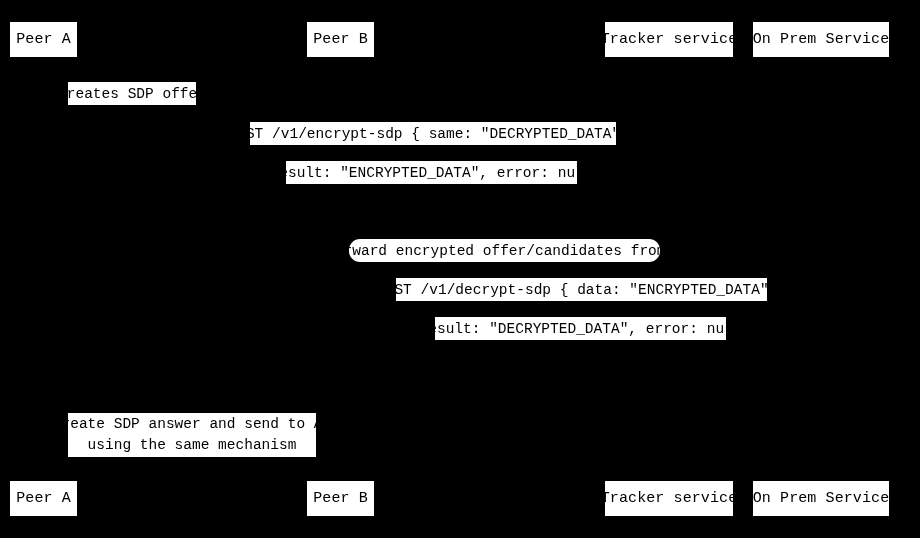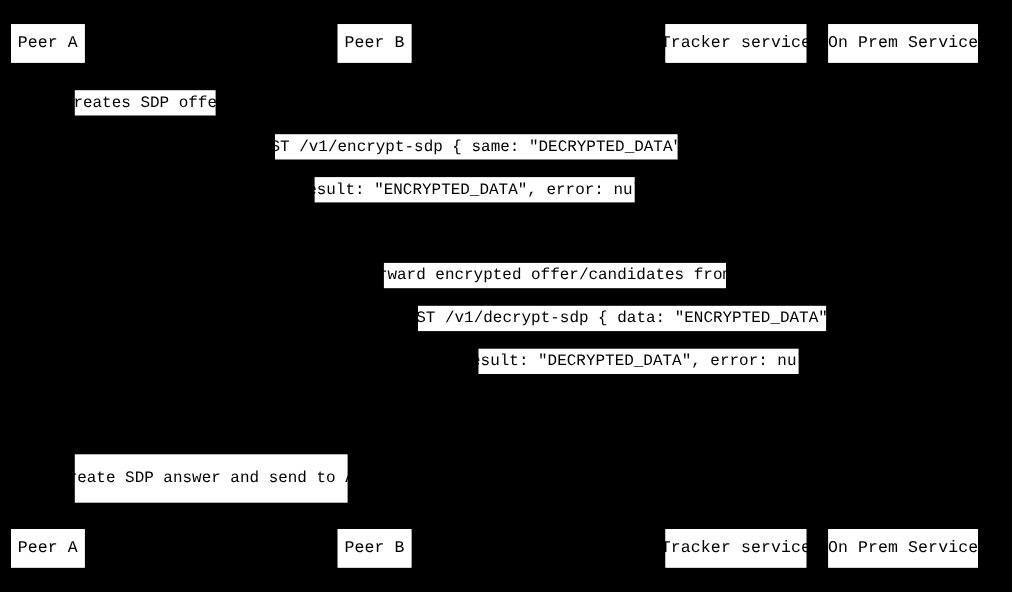--- a/index.html
+++ b/index.html
@@ -97,29 +97,30 @@
     <span>On Prem Service</span>
   </div>
 
   <div class="msg" style="left:68px;  top:82px;  width:128px;">Creates SDP offer</div>
 
   <div class="msg" style="left:250px; top:122px; width:366px;">POST /v1/encrypt-sdp { same: "DECRYPTED_DATA" }</div>
 
   <div class="msg" style="left:286px; top:161px; width:291px;">{ result: "ENCRYPTED_DATA", error: null }</div>
 
 
-  <div class="msg" style="left:349px; top:239px; width:311px;">Forward encrypted offer/candidates from A</div>
+  <div class="msg" style="left:349px; top:239px; width:311px;border-radius:11px;">Forward encrypted offer/candidates from A</div>
 
-  <div class="msg" style="left:380px; top:278px; width:371px;">POST /v1/decrypt-sdp { data: "ENCRYPTED_DATA" }</div>
+  <div class="msg" style="left:396px; top:278px; width:371px;">POST /v1/decrypt-sdp { data: "ENCRYPTED_DATA" }</div>
 
   <div class="msg" style="left:435px; top:317px; width:291px;">{ result: "DECRYPTED_DATA", error: null }</div>
 
 
   <div class="msg two-line" style="left:68px; top:413px; width:248px;">
     <span>Create SDP answer and send to An</span>
+    <span>using the same mechanism</span>
   </div>
 
   <div class="participant" style="left:10px;  top:481px; width:67px;  height:35px;">
     <span>Peer A</span>
   </div>
   <div class="participant" style="left:307px; top:481px; width:67px;  height:35px;">
     <span>Peer B</span>
   </div>
   <div class="participant" style="left:605px; top:481px; width:128px; height:35px;">
     <span>Tracker service</span>

